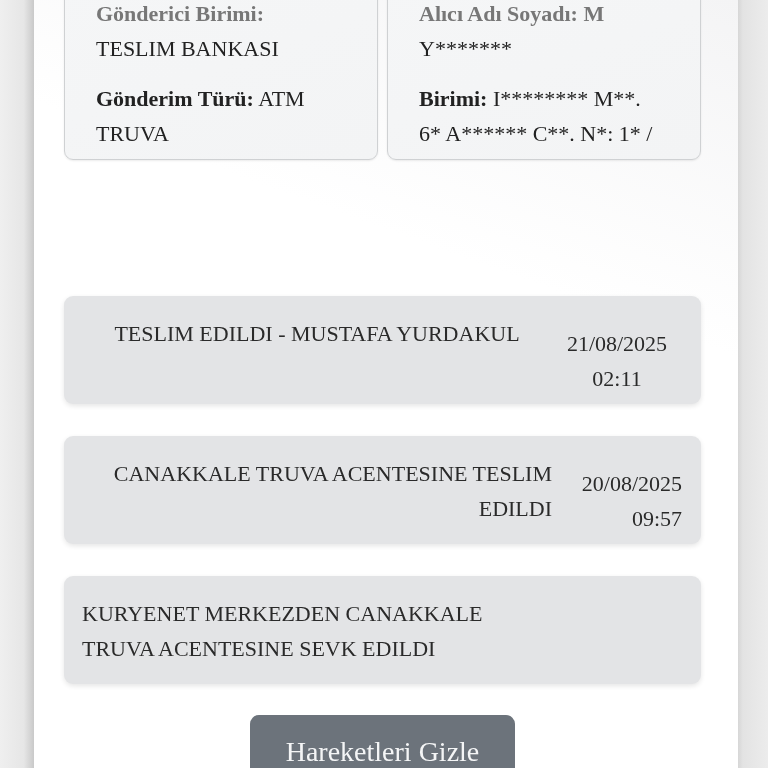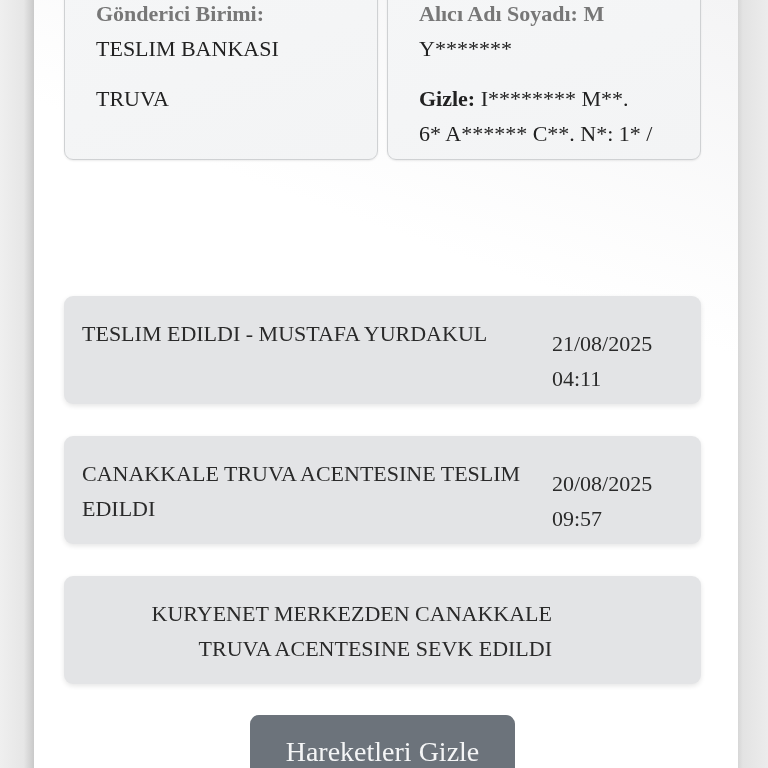--- a/index.html
+++ b/index.html
@@ -59,48 +59,52 @@
 
 <div class="side-left"></div>
 <div class="side-right"></div>
 
 <div class="panel">
 
   <div class="info-card left">
     <p class="info-line bold cutoff">Gönderici Birimi:</p>
     <p class="info-line">TESLIM BANKASI</p>
     <div class="info-gap"></div>
+    <p class="info-line">
+      <span class="bold">Gönderim Türü:</span>
+      <span>ATM</span>
+    </p>
     <p class="info-line">TRUVA</p>
   </div>
 
   <div class="info-card right">
     <p class="info-line bold cutoff">Alıcı Adı Soyadı: M</p>
     <p class="info-line">Y*******</p>
     <div class="info-gap"></div>
     <p class="info-line">
-      <span class="bold">Gizle:</span>
+      <span class="bold">Birimi:</span>
       <span>I******** M**.</span>
     </p>
     <p class="info-line">6* A****** C**. N*: 1* /</p>
   </div>
 
-  <div class="event" style="top:296px;">
+  <div class="event" style="top:296px;text-align:center;">
     <div class="event-desc">TESLIM EDILDI - MUSTAFA YURDAKUL</div>
     <div class="event-date">
       <div>21/08/2025</div>
-      <div>04:11</div>
+      <div>02:11</div>
     </div>
   </div>
 
-  <div class="event" style="top:436px;">
+  <div class="event" style="top:436px;text-align:right;">
     <div class="event-desc">CANAKKALE TRUVA ACENTESINE TESLIM EDILDI</div>
     <div class="event-date">
       <div>20/08/2025</div>
       <div>09:57</div>
     </div>
   </div>
 
-  <div class="event" style="top:576px;text-align:right;">
+  <div class="event" style="top:576px;">
     <div class="event-desc">KURYENET MERKEZDEN CANAKKALE TRUVA ACENTESINE SEVK EDILDI</div>
   </div>
 
   <button class="btn">Hareketleri Gizle</button>
 </div>
 
 </body></html>

